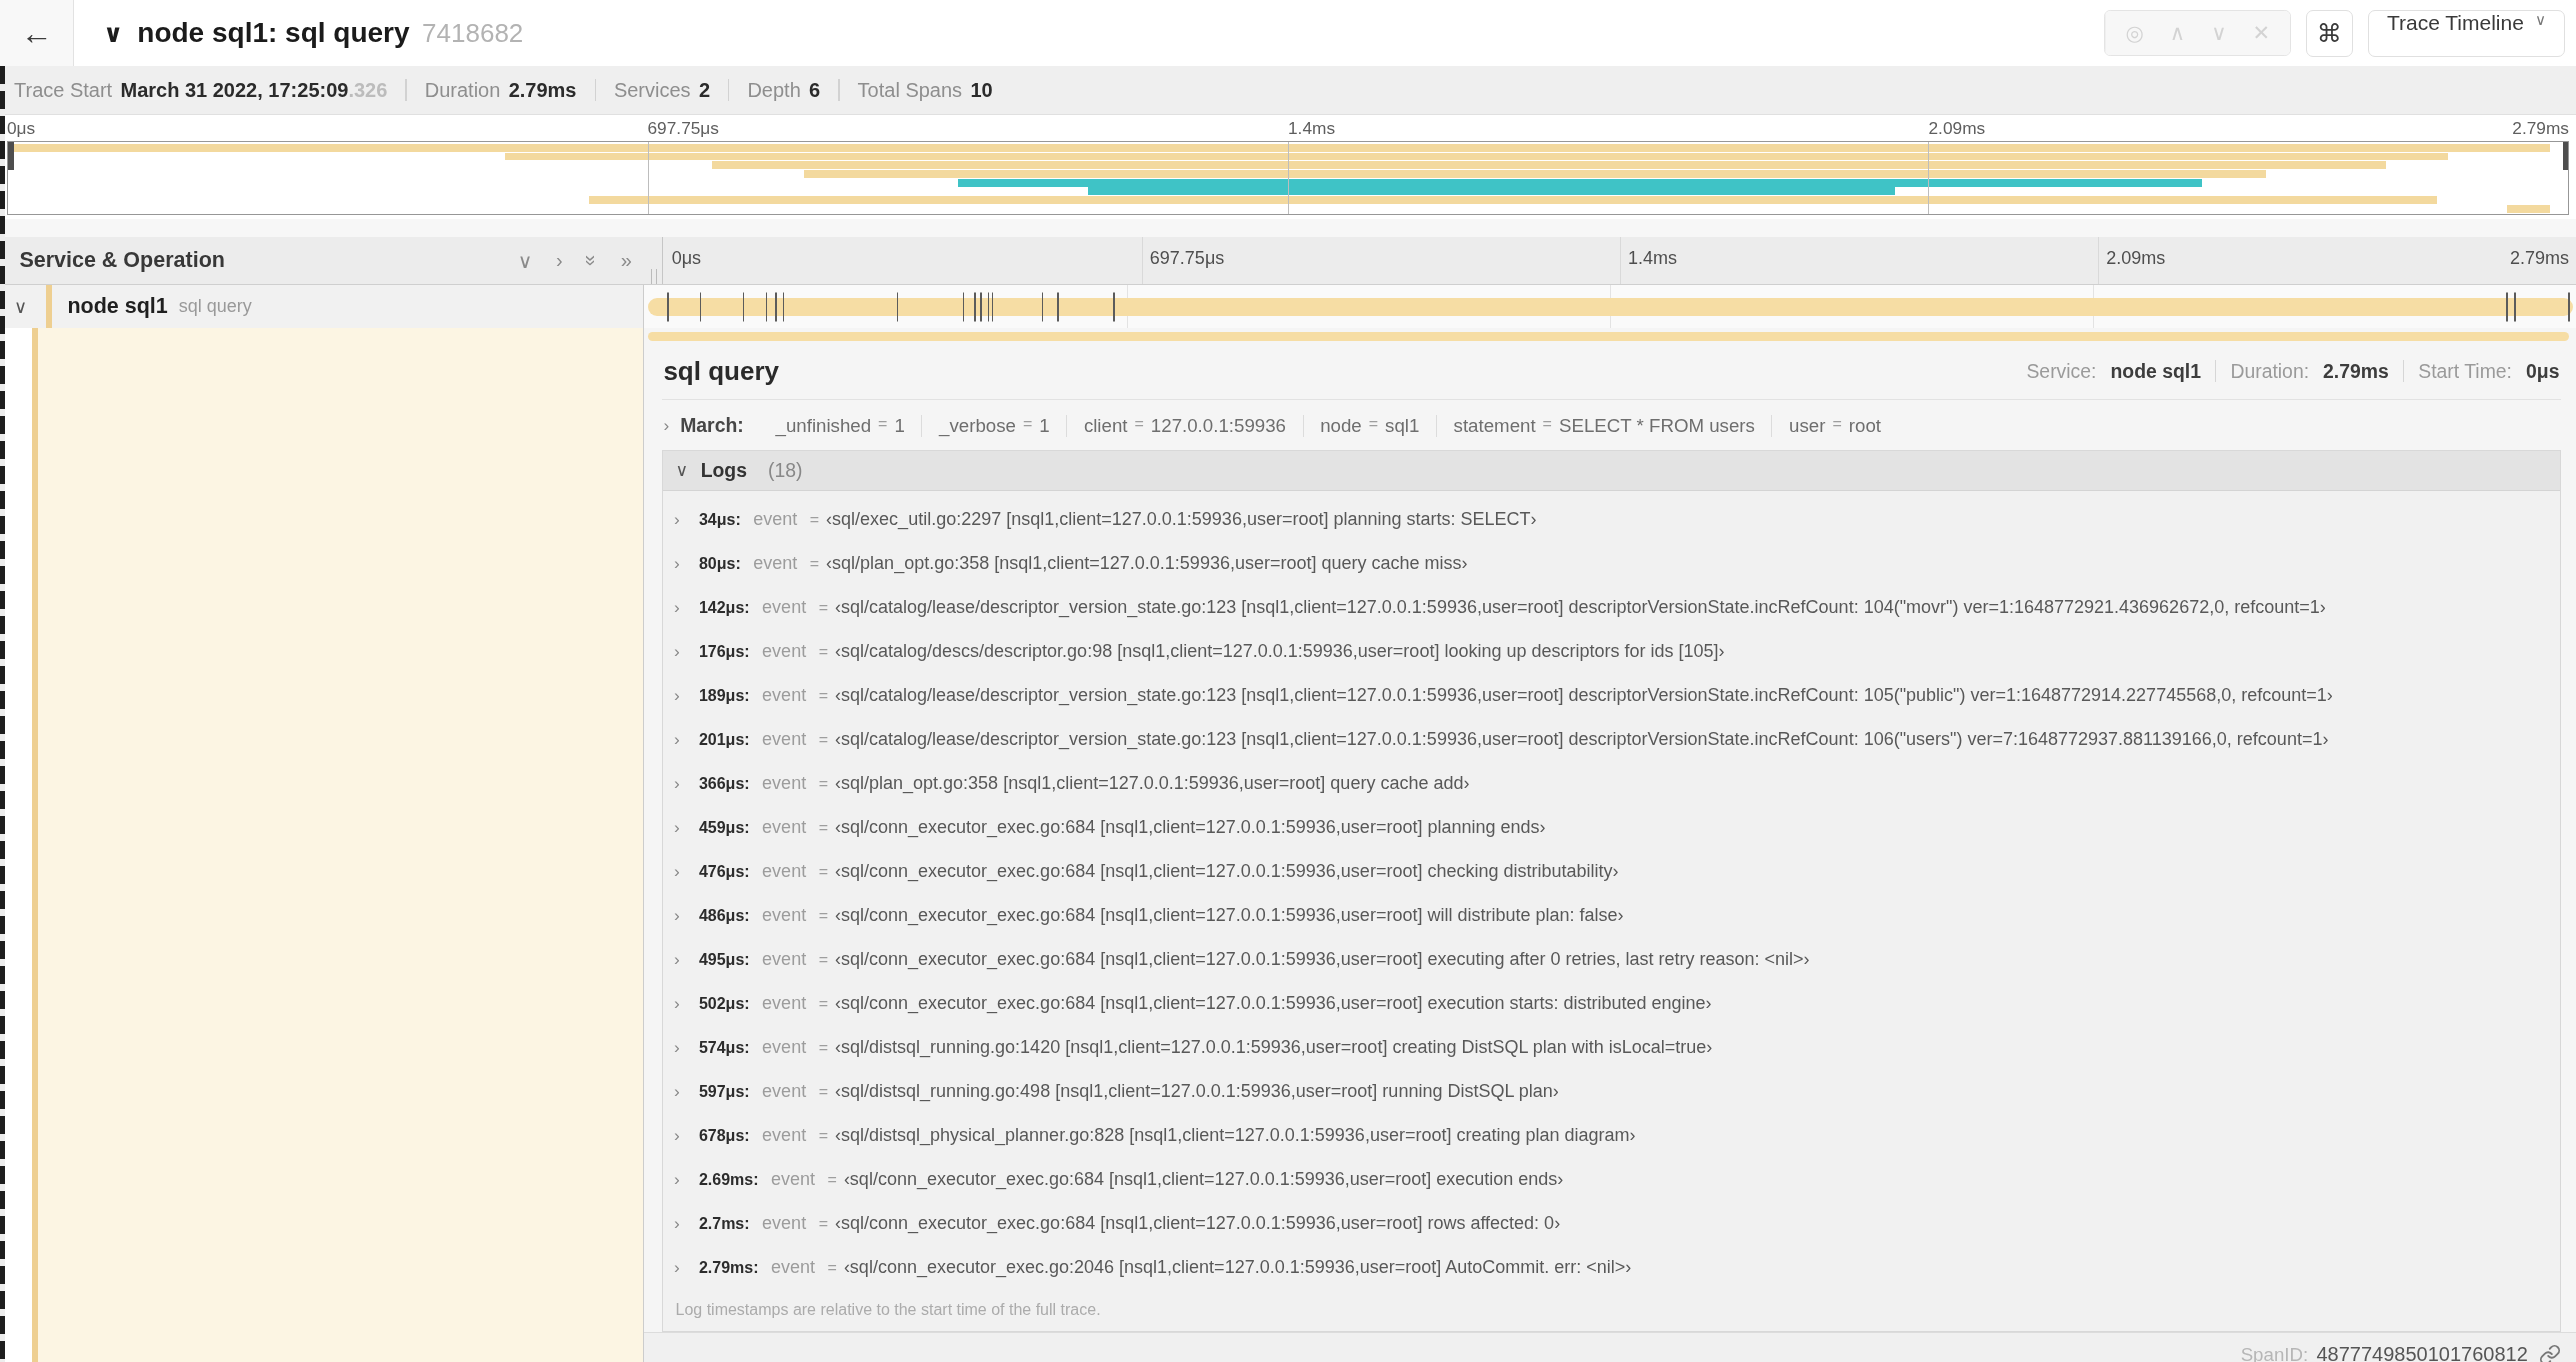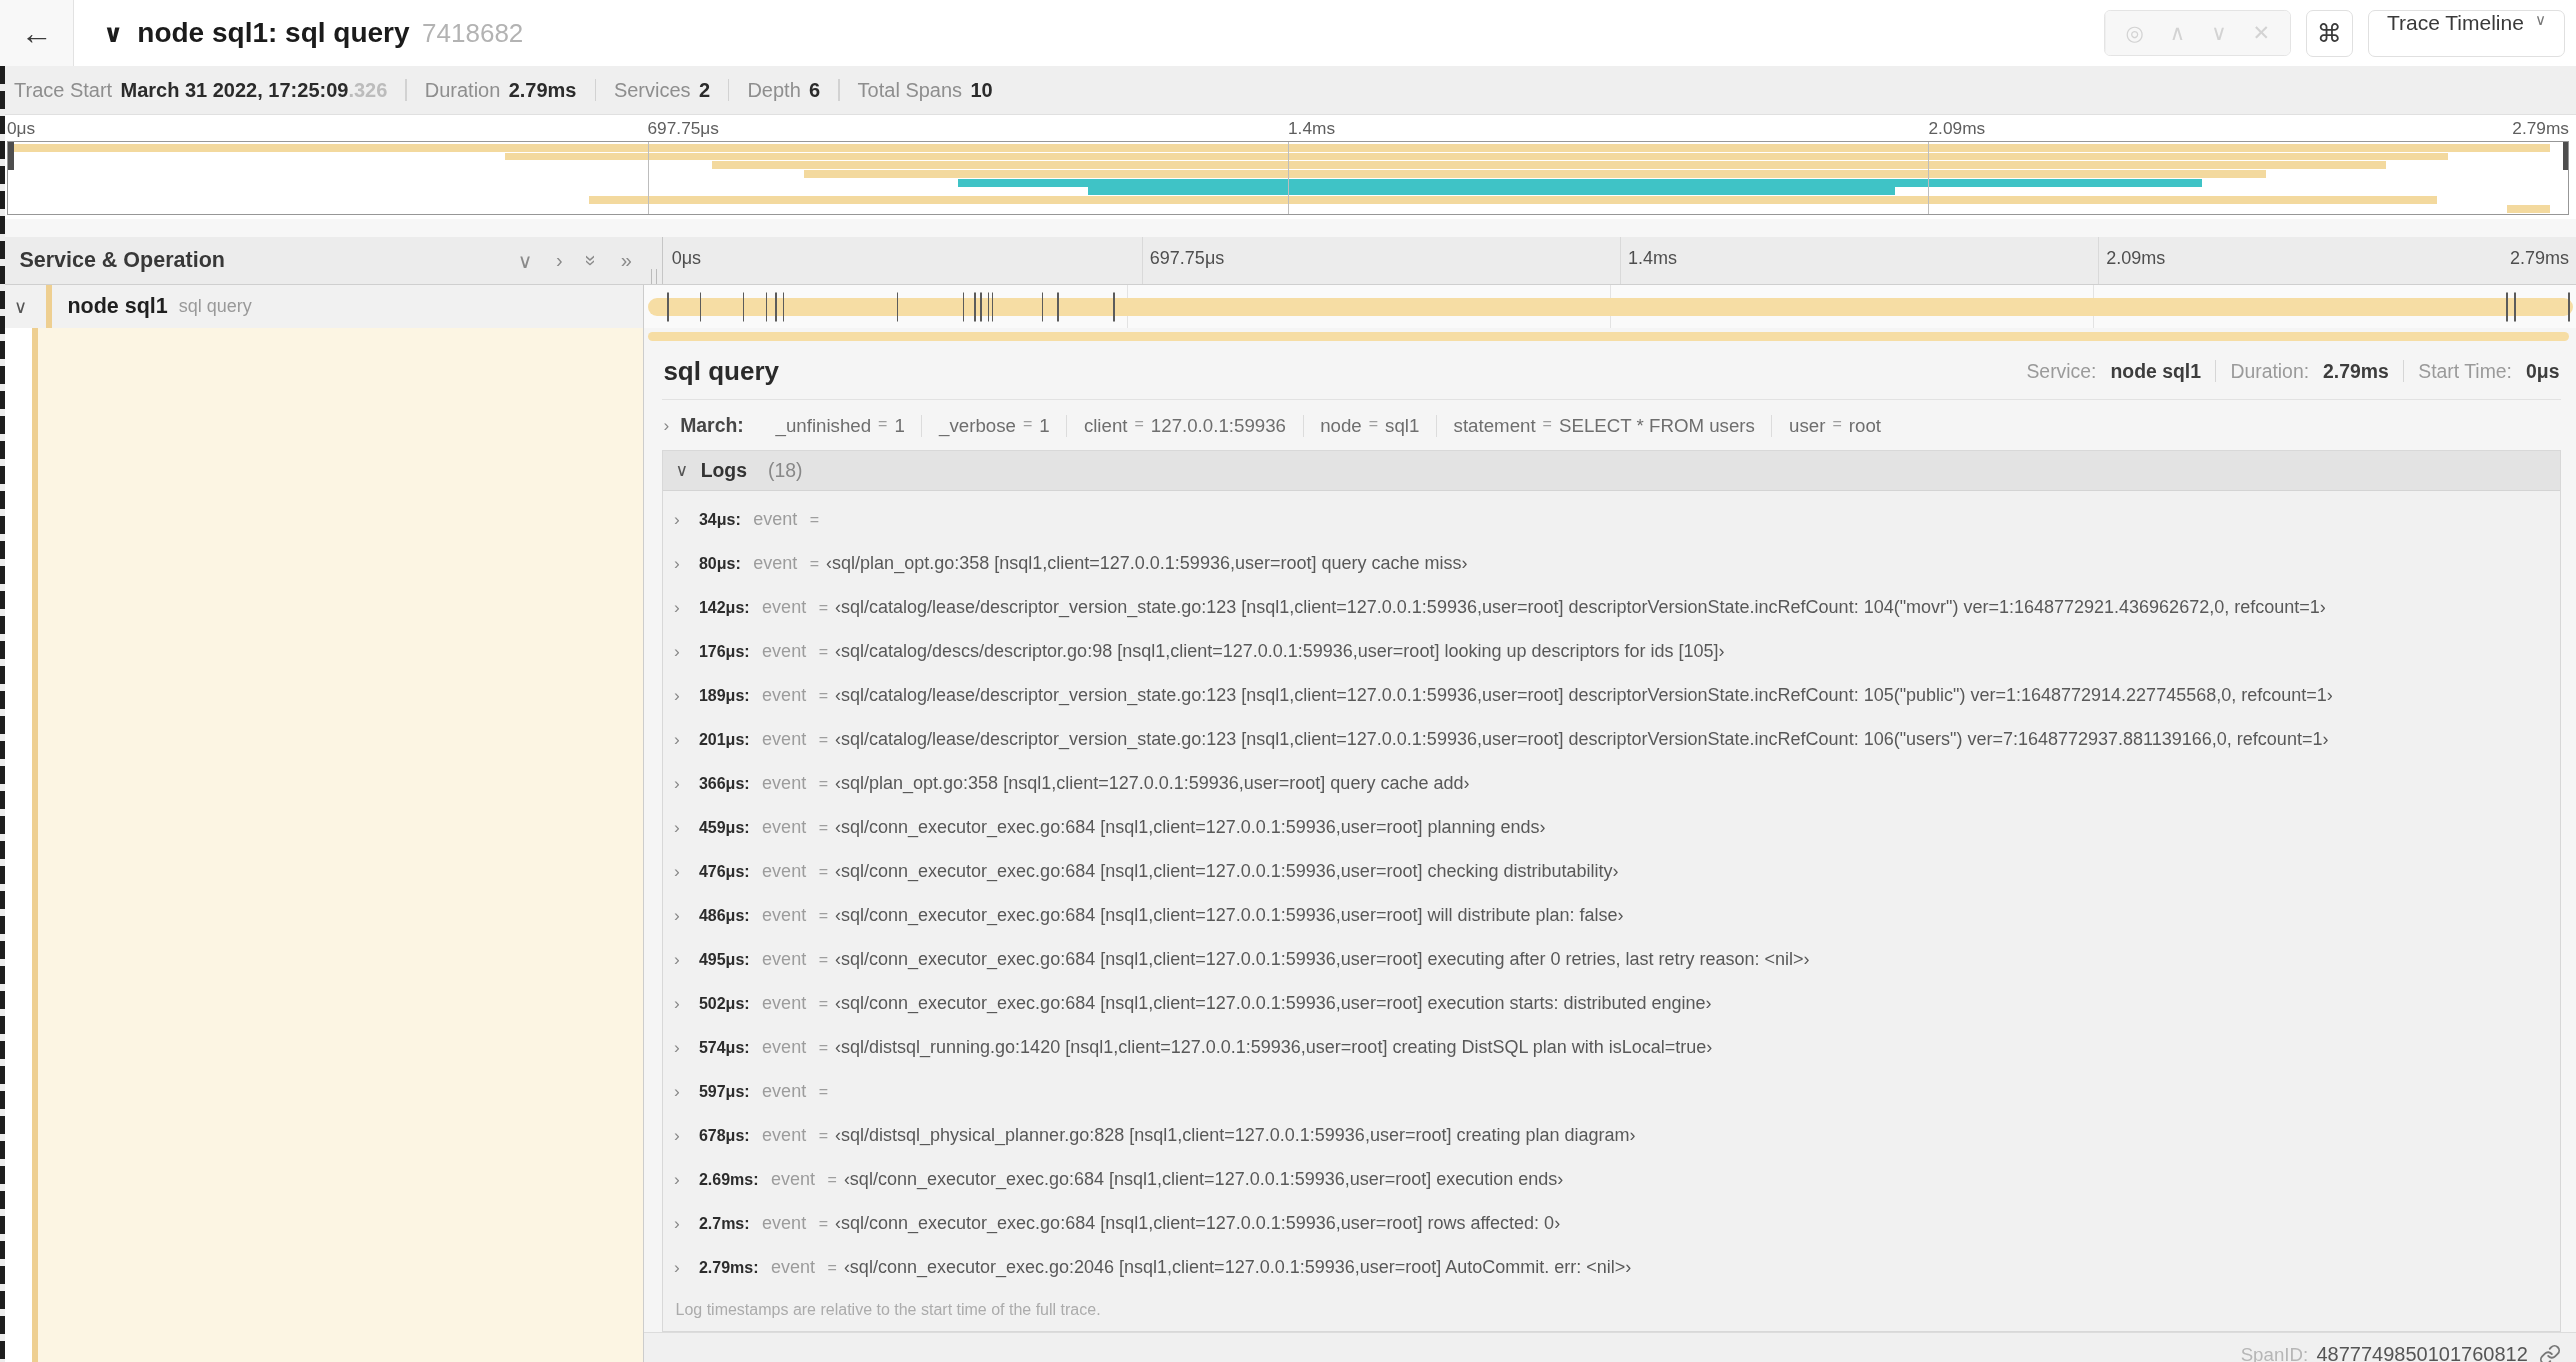--- a/index.html
+++ b/index.html
@@ -317,20 +317,21 @@
             <span class="chev-d">∨</span>
             <span class="logs-title">Logs</span>
             <span class="logs-count">(18)</span>
           </div>
           <div class="logs-body">
               <div class="log-row">
     <span class="chev-r">›</span>
     <span class="log-time">34μs:</span>
     <span class="log-key">event</span>
     <span class="eq">=</span>
+    <span class="log-val">‹sql/exec_util.go:2297 [nsql1,client=127.0.0.1:59936,user=root] planning starts: SELECT›</span>
   </div>
               <div class="log-row">
     <span class="chev-r">›</span>
     <span class="log-time">80μs:</span>
     <span class="log-key">event</span>
     <span class="eq">=</span>
     <span class="log-val">‹sql/plan_opt.go:358 [nsql1,client=127.0.0.1:59936,user=root] query cache miss›</span>
   </div>
               <div class="log-row">
     <span class="chev-r">›</span>
@@ -407,20 +408,21 @@
     <span class="log-time">574μs:</span>
     <span class="log-key">event</span>
     <span class="eq">=</span>
     <span class="log-val">‹sql/distsql_running.go:1420 [nsql1,client=127.0.0.1:59936,user=root] creating DistSQL plan with isLocal=true›</span>
   </div>
               <div class="log-row">
     <span class="chev-r">›</span>
     <span class="log-time">597μs:</span>
     <span class="log-key">event</span>
     <span class="eq">=</span>
+    <span class="log-val">‹sql/distsql_running.go:498 [nsql1,client=127.0.0.1:59936,user=root] running DistSQL plan›</span>
   </div>
               <div class="log-row">
     <span class="chev-r">›</span>
     <span class="log-time">678μs:</span>
     <span class="log-key">event</span>
     <span class="eq">=</span>
     <span class="log-val">‹sql/distsql_physical_planner.go:828 [nsql1,client=127.0.0.1:59936,user=root] creating plan diagram›</span>
   </div>
               <div class="log-row">
     <span class="chev-r">›</span>

